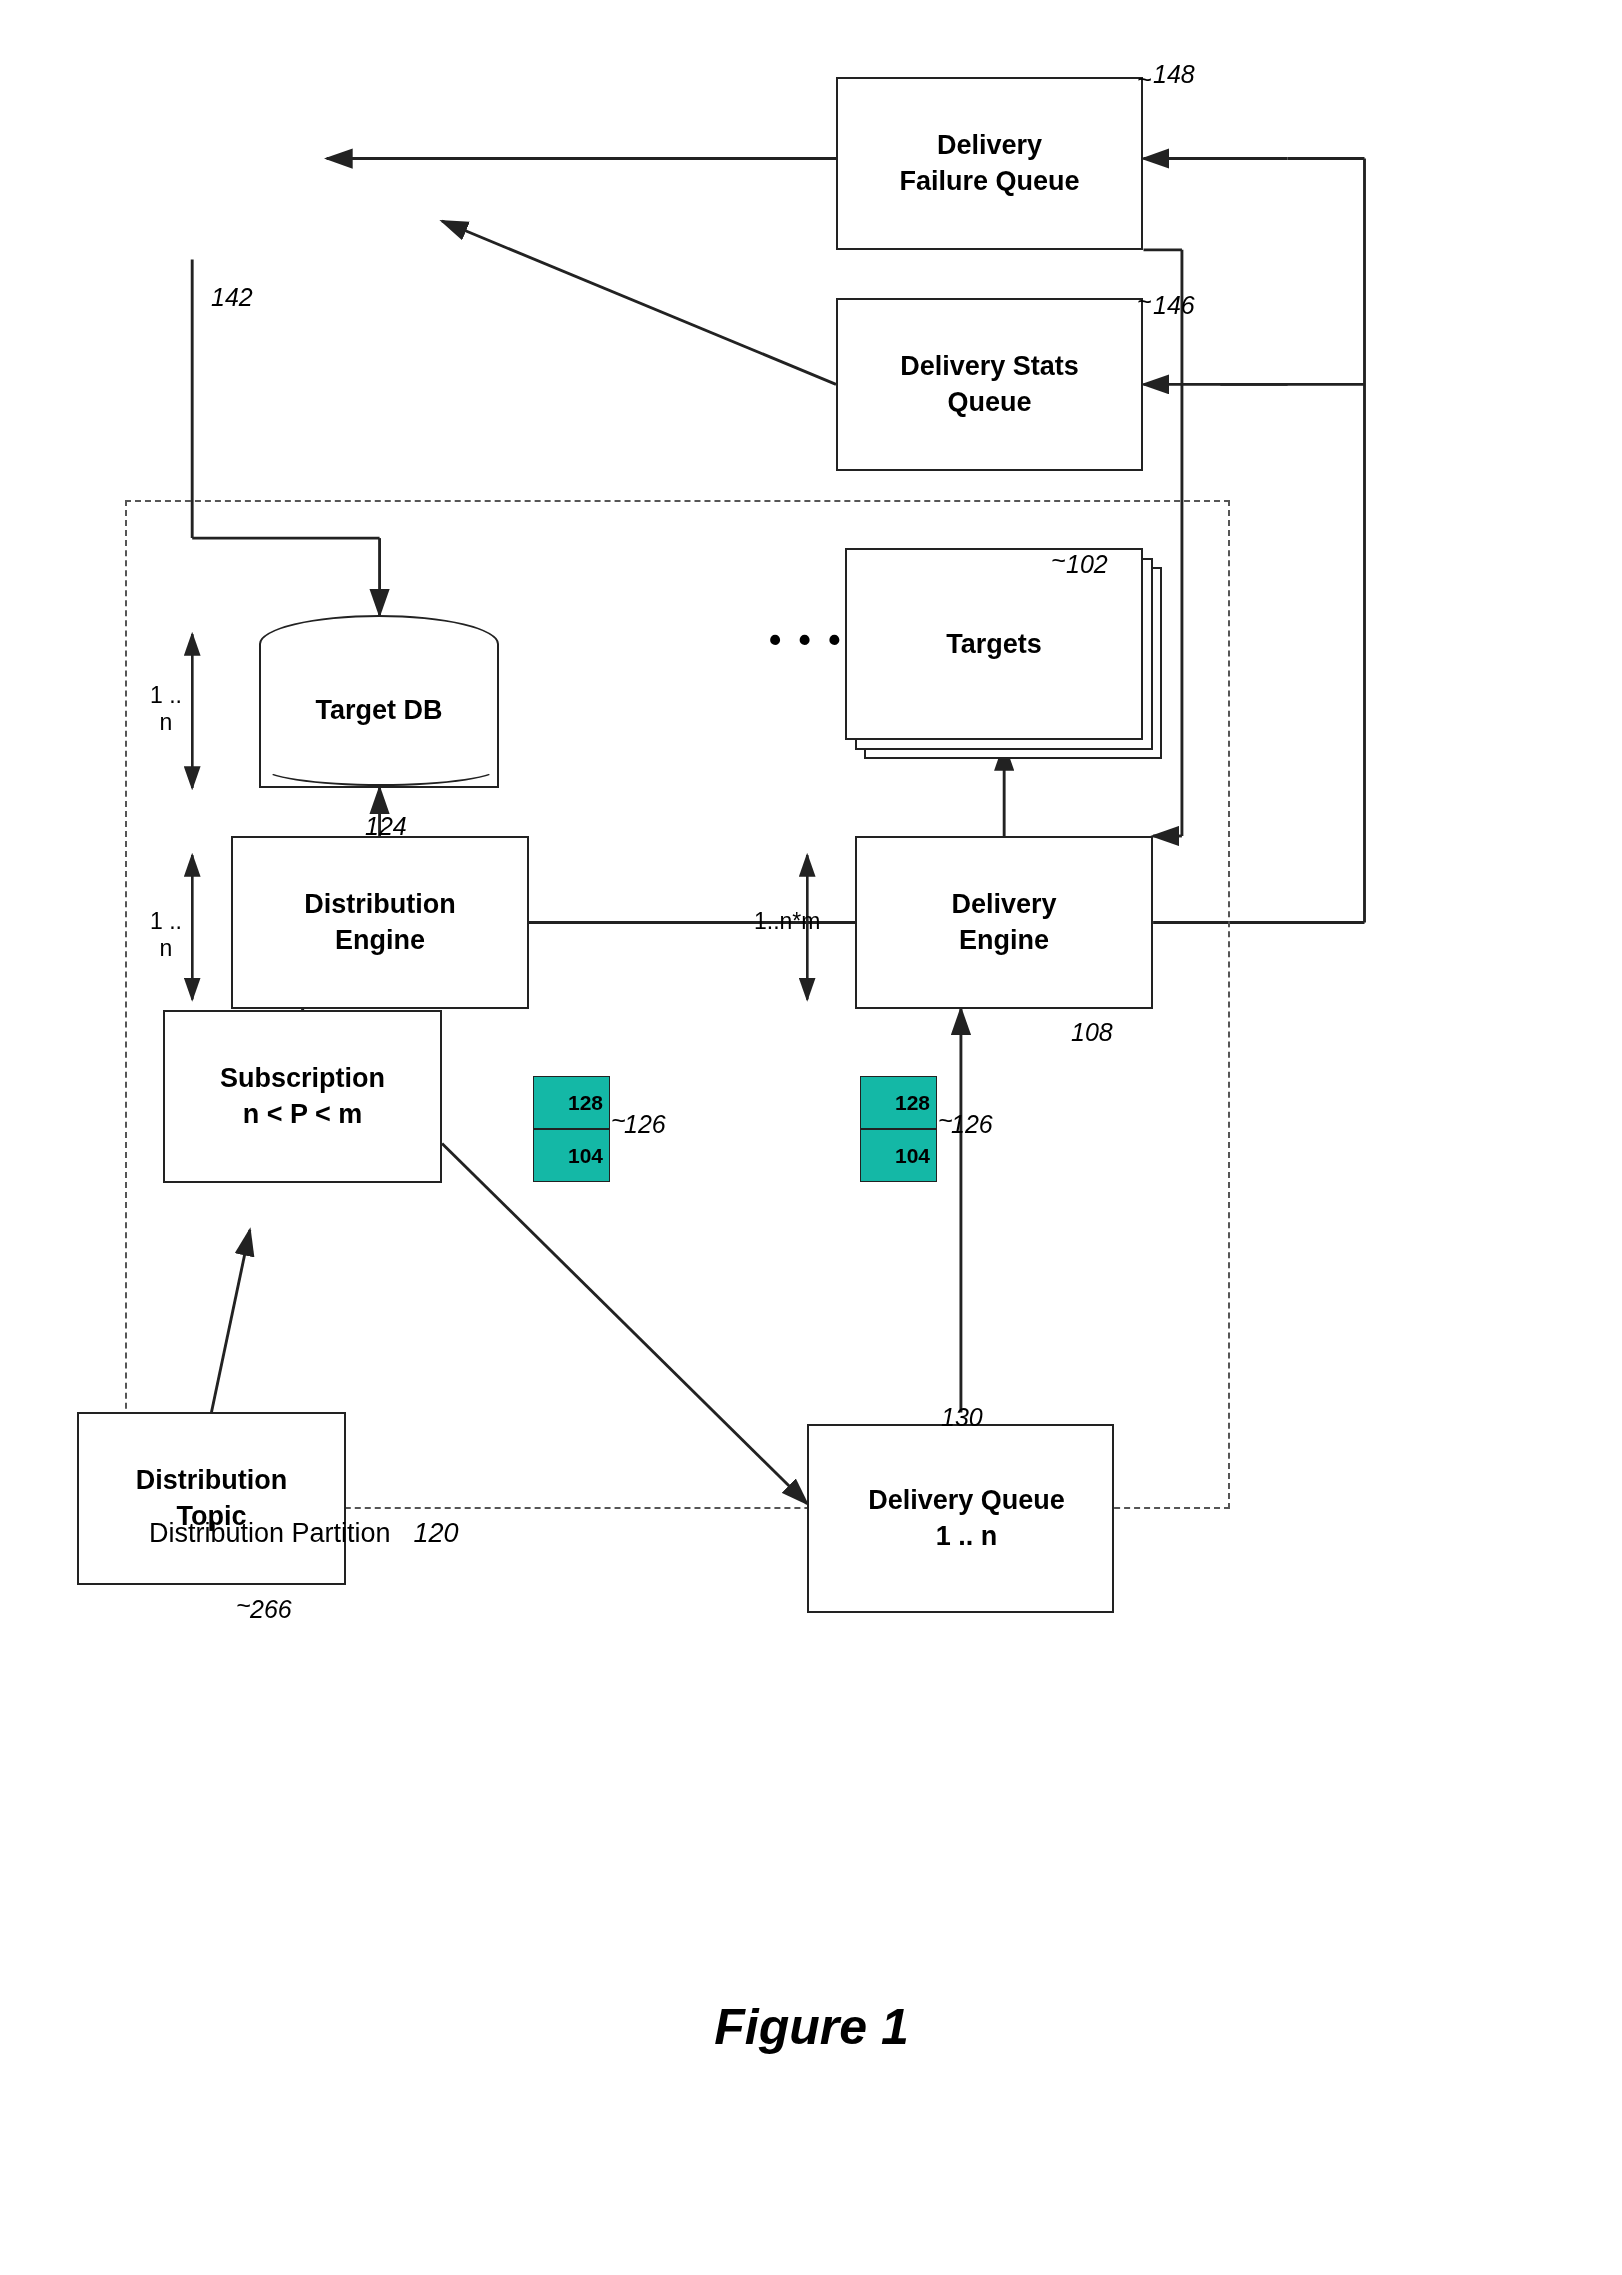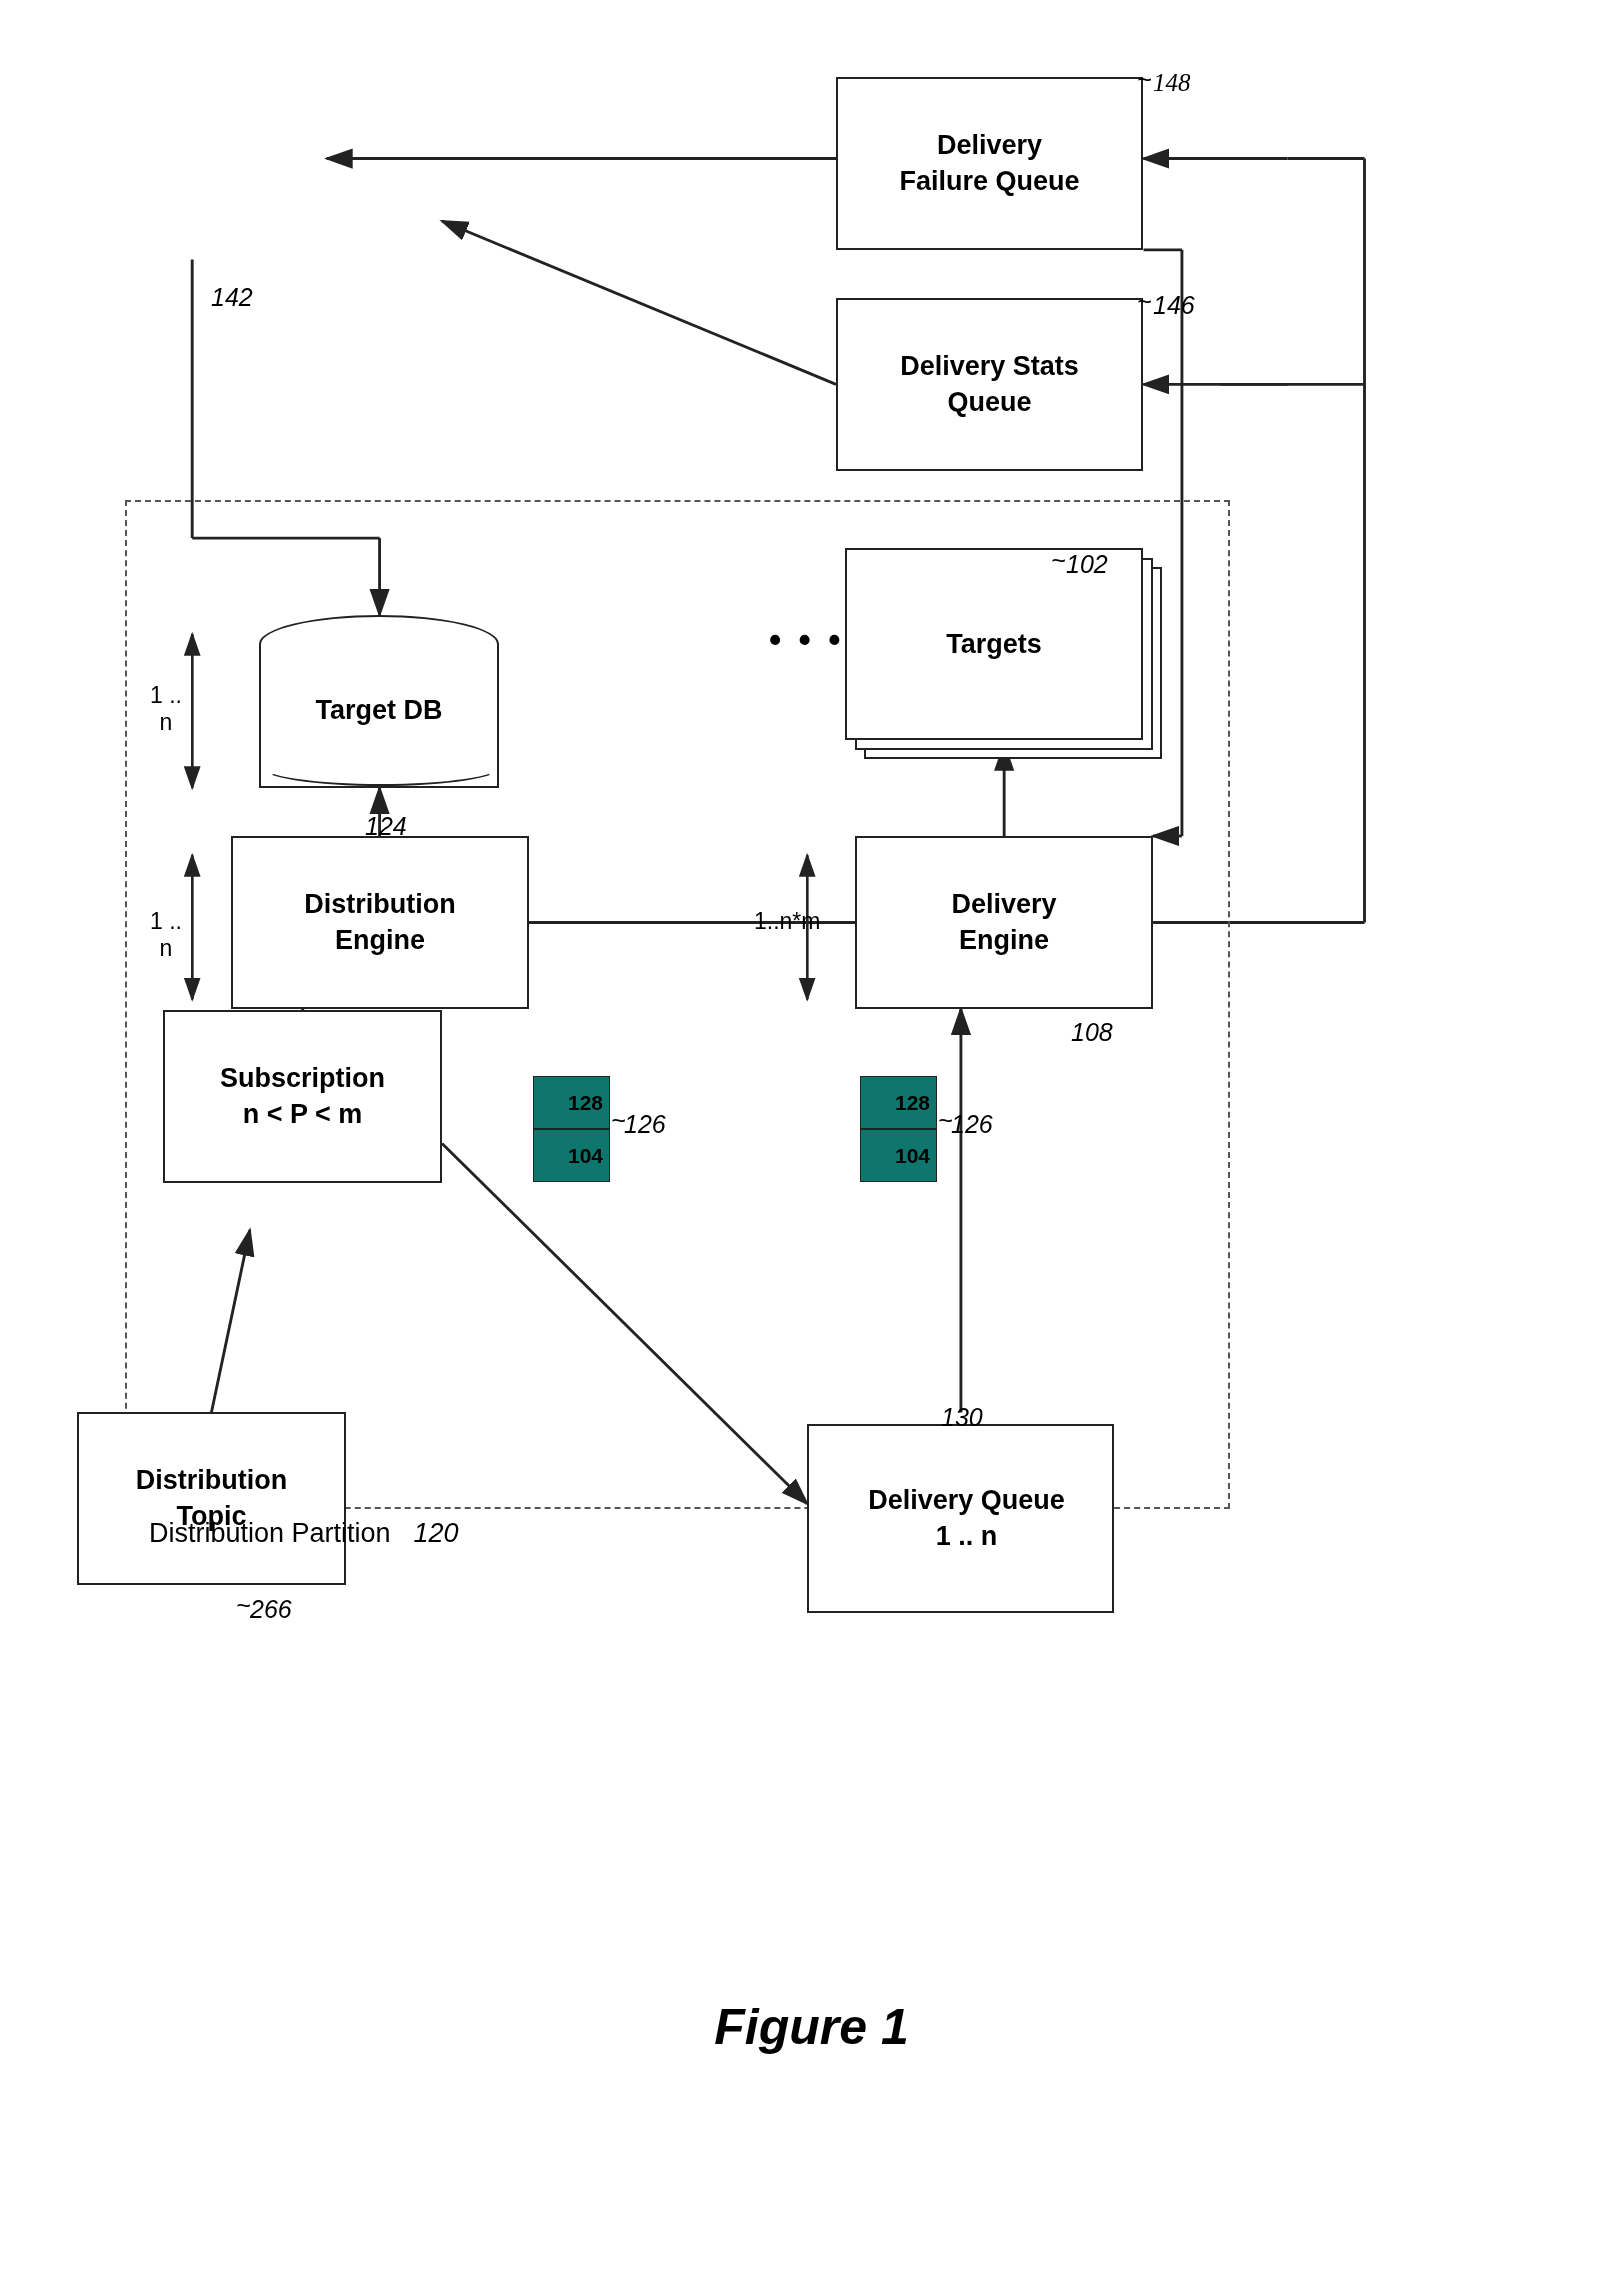--- a/index.html
+++ b/index.html
@@ -186,21 +186,21 @@
       position: absolute;
       display: flex;
       flex-direction: column;
       gap: 0px;
     }
 
     .plugin-box {
       width: 77px;
       height: 53px;
       border: 1.9px solid #222;
-      background: #0f766e;
+      background: #14b8a6;
       display: flex;
       align-items: center;
       justify-content: center;
       font-size: 21px;
       font-weight: bold;
       padding-left: 28px;
     }
 
     
     .ref-label {
@@ -312,21 +312,21 @@
 
   </svg>
 
   <div class="partition-box"></div>
 
   <span class="ref-label" style="left:211px; top:283px;">142</span>
 
   <div class="box box-failure-queue">
     <span>Delivery<br>Failure Queue</span>
   </div>
-  <span class="ref-label" style="left:1153px; top:69px;font-family:Liberation Serif, serif;">148</span>
+  <span class="ref-label" style="left:1153px; top:60px;">148</span>
   <span style="position:absolute; left:1137px; top:65px; font-size:25px; font-style:italic;">~</span>
 
   <div class="box box-stats-queue">
     <span>Delivery Stats<br>Queue</span>
   </div>
   <span class="ref-label" style="left:1153px; top:291px;">146</span>
   <span style="position:absolute; left:1137px; top:287px; font-size:25px; font-style:italic;">~</span>
 
   <div class="cylinder">
     <div class="cylinder-top"></div>

